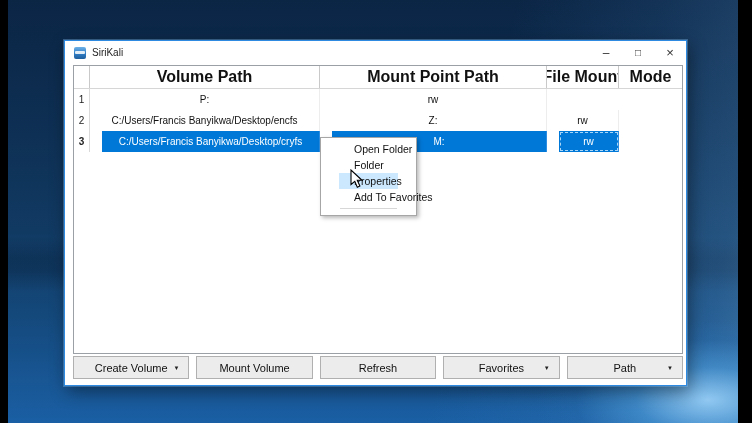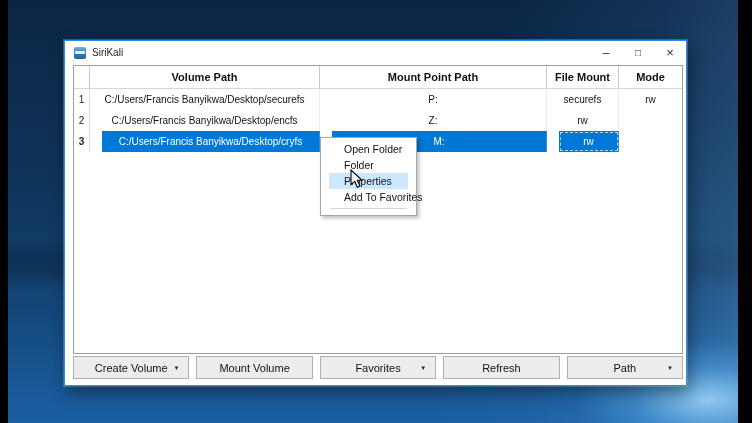--- a/index.html
+++ b/index.html
@@ -32,42 +32,42 @@
   .ctl.max { font-size:10px; }
   .ctl.cls { font-size:13px; }
 
   
   #table {
     position:absolute; left:8px; top:24px; width:610px; height:289px;
     background:#fff; border:1px solid #9aa0a6; overflow:hidden;
   }
   .trow { display:grid; grid-template-columns:16px 230px 227px 72px 64px; }
   .thead { height:23px; border-bottom:1px solid #d6d6d6; }
-  .thead .cell { font-weight:bold; font-size:11px; color:#111; border-right:1px solid #c9c9c9; }
+  .thead .cell { font-weight:bold; font-size:16px; color:#111; border-right:1px solid #c9c9c9; }
   .cell { display:flex; align-items:center; justify-content:center; overflow:hidden; white-space:nowrap; }
   .tbody-row { height:21px; }
   .tbody-row .cell { font-size:10px; color:#111; border-right:1px solid #ededed; }
   .tbody-row .rownum { font-size:10px; color:#222; border-right:1px solid #d9d9d9; background:#fff; }
   .thead .rownum { border-right:1px solid #c9c9c9; }
   .tbody-row.selected .cell:not(.rownum) { background:#0078d7; color:#fff; border-right-color:#2d8de0;margin-left:12px; }
   .tbody-row.selected .rownum { font-weight:bold; }
   .tbody-row.selected .mode-cell { outline:1px dashed #a8d4f5; outline-offset:-2px; }
 
   
-  #toolbar { position:absolute; left:8px; bottom:6px; width:610px; height:23px; display:flex; gap:7px; }
+  #toolbar { position:absolute; left:8px; bottom:6px; width:610px; height:23px; display:flex; gap:7px;justify-content:flex-end; }
   .btn {
     flex:1 1 0; position:relative; display:flex; align-items:center; justify-content:center;
     background:#ececec; border:1px solid #b0b0b0; font-size:11px; color:#111; cursor:default;
   }
   .btn .arrow { position:absolute; right:9px; top:50%; transform:translateY(-50%); font-size:6px; color:#222; }
 
   
   #ctxmenu {
     position:absolute; left:320px; top:137px; width:97px;
-    background:#fff; border:1px solid #a6a6a6; padding:3px 8px;
+    background:#fff; border:1px solid #a6a6a6; padding:3px 18px;
     box-shadow:2px 2px 4px rgba(0,0,0,0.28); z-index:10;
   }
   .mi { height:16px; display:flex; align-items:center; padding-left:15px; font-size:10.5px; color:#111; cursor:default; white-space:nowrap; }
   .mi.hl { background:#cbe8ff; }
   .msep { height:0; border-top:1px solid #d7d7d7; margin:3px 1px; }
 
   #cursor { position:absolute; left:350px; top:169px; z-index:20; pointer-events:none; }
 </style>
 </head>
 <body>
@@ -91,23 +91,21 @@
       <div class="trow thead">
         <div class="cell rownum"></div>
         <div class="cell">Volume Path</div>
         <div class="cell">Mount Point Path</div>
         <div class="cell">File Mount</div>
         <div class="cell">Mode</div>
       </div>
 
       <div class="trow tbody-row">
         <div class="cell rownum">1</div>
-        <div class="cell">C:/Users/Francis Banyikwa/Desktop/securefs</div>
         <div class="cell">P:</div>
-        <div class="cell">securefs</div>
         <div class="cell mode-cell">rw</div>
       </div>
 
       <div class="trow tbody-row">
         <div class="cell rownum">2</div>
         <div class="cell">C:/Users/Francis Banyikwa/Desktop/encfs</div>
         <div class="cell">Z:</div>
         <div class="cell mode-cell">rw</div>
       </div>
 
@@ -121,25 +119,25 @@
 
     <div id="toolbar">
       <div class="btn">
         <span>Create Volume</span>
         <span class="arrow">▼</span>
       </div>
       <div class="btn">
         <span>Mount Volume</span>
       </div>
       <div class="btn">
+        <span>Refresh</span>
+      </div>
+      <div class="btn">
         <span>Favorites</span>
         <span class="arrow">▼</span>
-      </div>
-      <div class="btn">
-        <span>Refresh</span>
       </div>
       <div class="btn">
         <span>Path</span>
         <span class="arrow">▼</span>
       </div>
     </div>
   </div>
 
   <div id="ctxmenu">
     <div class="mi">Open Folder</div>

